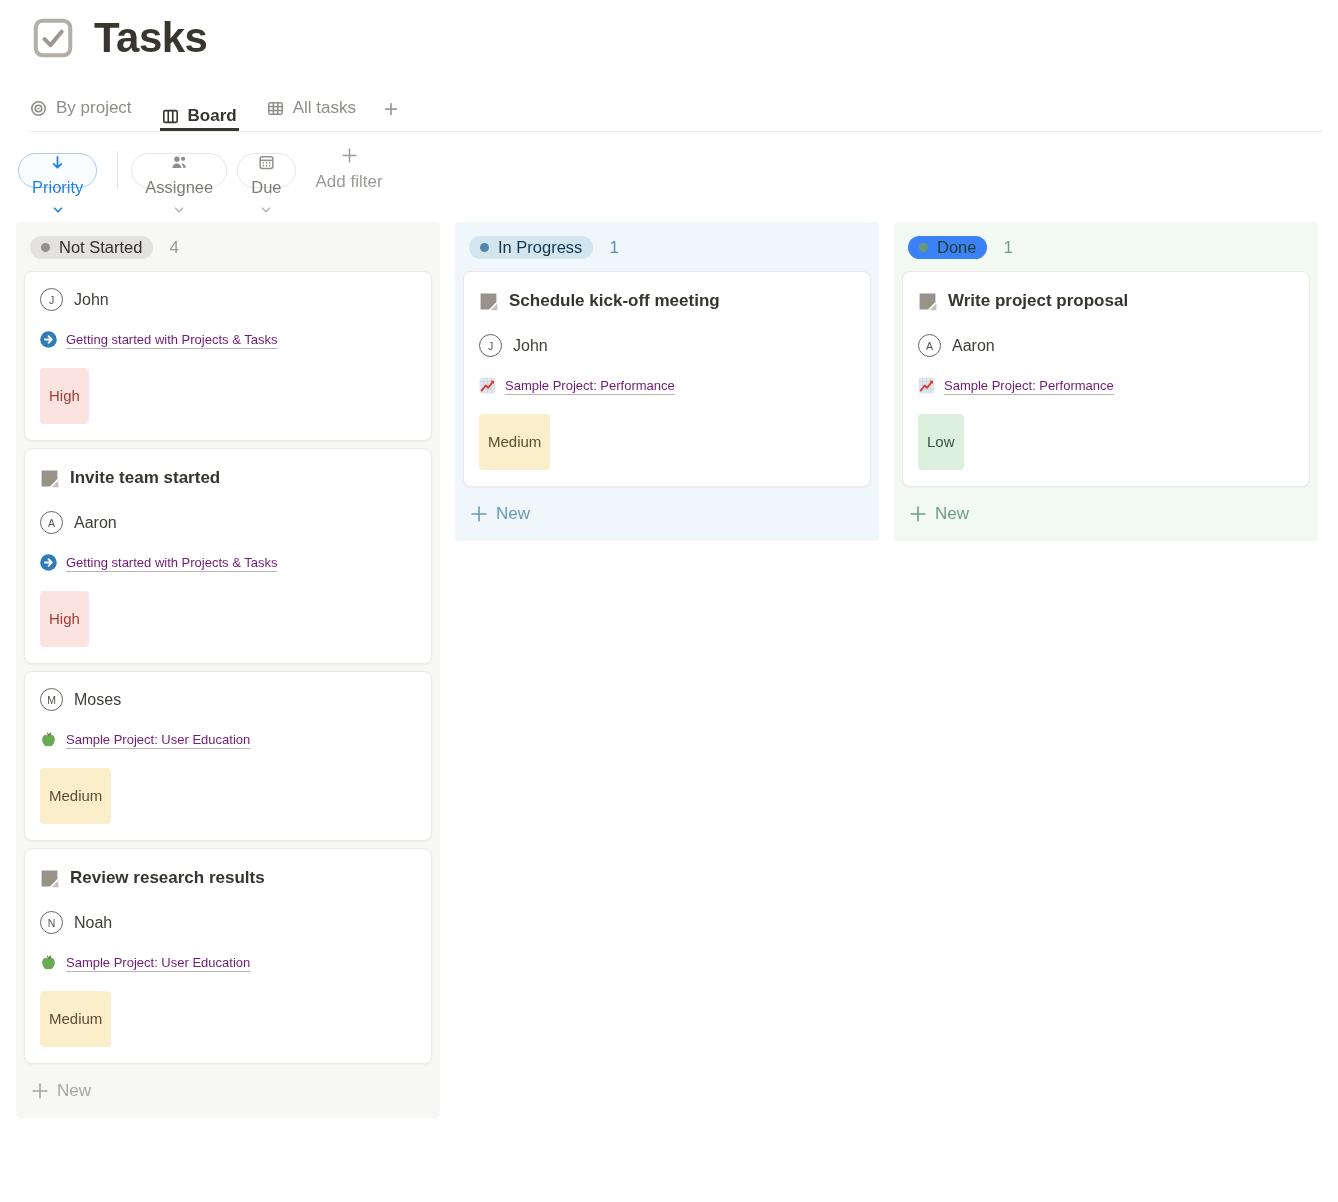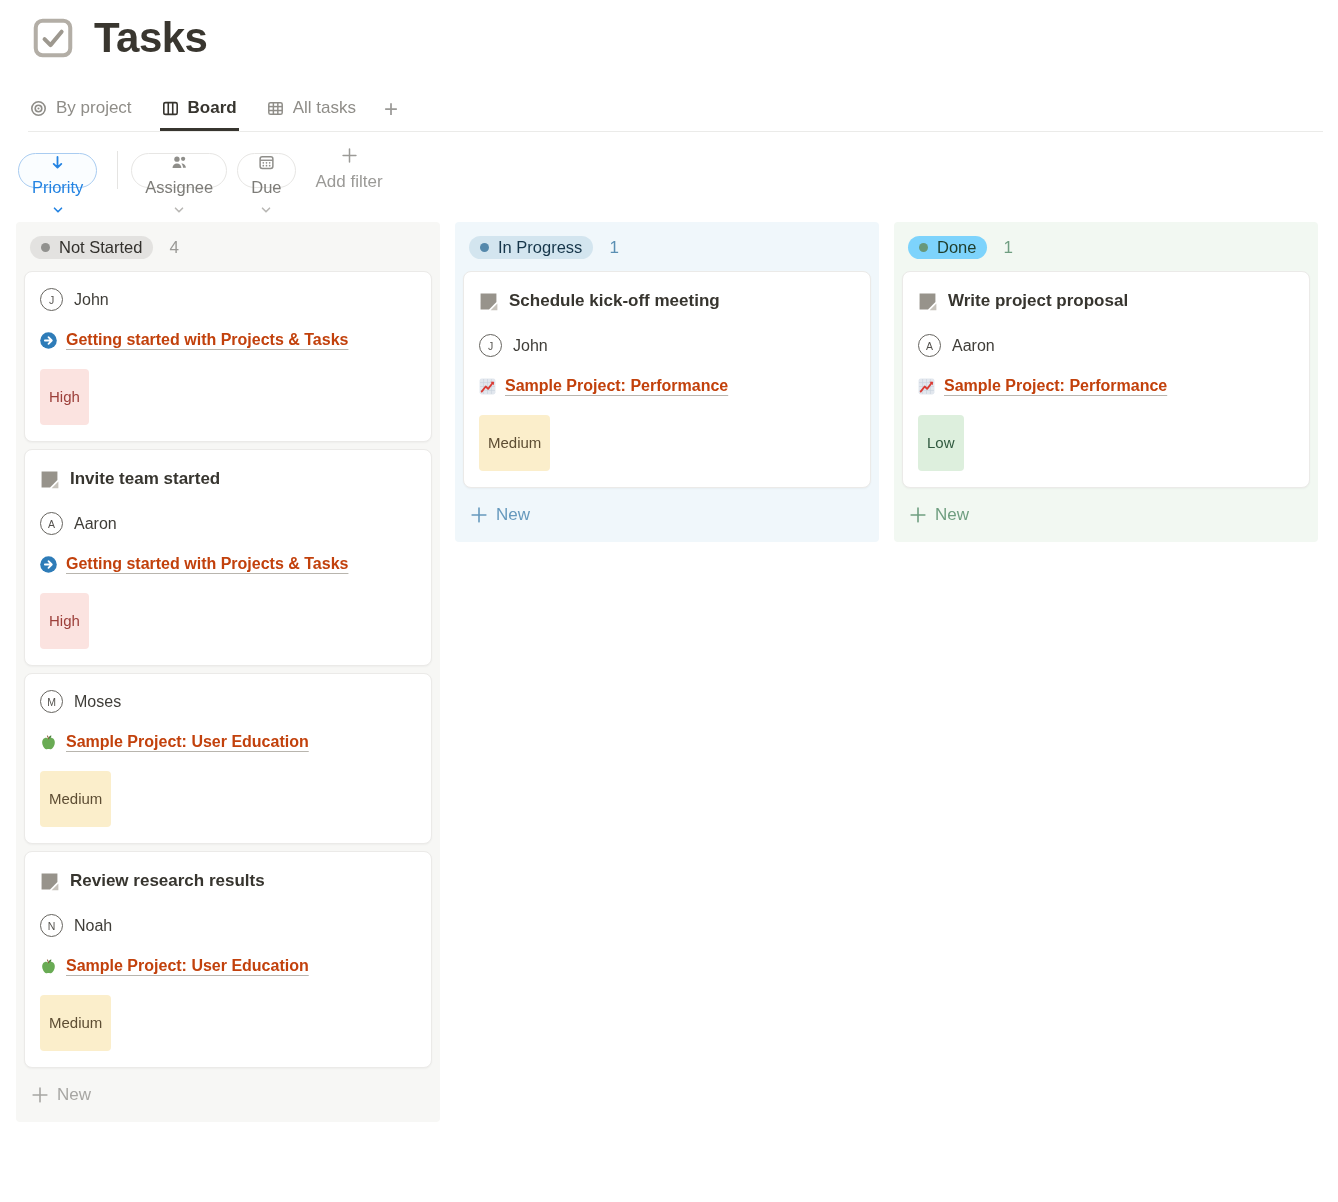--- a/index.html
+++ b/index.html
@@ -8,21 +8,21 @@
 
   .title-row { display:flex; align-items:center; gap:18px; padding:14px 0 0 30px; }
   .title-icon { width:46px; height:46px; display:inline-block; }
   h1.page-title { font-size:42px; font-weight:700; color:#39362f; letter-spacing:-0.5px; }
 
   .tabs-row { display:flex; align-items:flex-end; gap:26px; margin:32px 0 0 28px;
     border-bottom:1px solid #ebebe9; padding-right:20px; width:1295px; }
   .tab { display:flex; align-items:center; gap:9px; font-size:17px; color:#8f8d88;
     padding:4px 2px 13px 2px; cursor:pointer; }
   .tab .t-icon { width:17px; height:17px; display:inline-block; color:#8f8d88; }
-  .tab.active { color:#37352f; font-weight:600; border-bottom:3px solid #37352f; padding-bottom:10px; }
+  .tab.active { color:#37352f; font-weight:600; border-bottom:3px solid #37352f; padding-bottom:2px; }
   .tab.active .t-icon { color:#37352f; }
   .tab-plus { font-size:24px; color:#9b9a97; padding:0 4px 10px 0; cursor:pointer; line-height:1; }
 
   .filter-row { display:flex; align-items:center; margin:16px 0 0 18px; }
   .fpill { display:flex; align-items:center; gap:7px; height:35px; padding:0 13px;
     border-radius:18px; border:1px solid #e7e6e4; background:#fff; color:#7d7c78;
     font-size:16.5px; cursor:pointer;flex-direction:column; }
   .fpill .f-icon { width:17px; height:17px; color:#8f8e8a; }
   .fpill .chev { width:12px; height:12px; color:#b9b8b5; }
   .fpill.active { color:#2383e2; border-color:#a9ccf1; background:#fafdff; }
@@ -42,38 +42,38 @@
   .column-header { display:flex; align-items:center; gap:16px; padding:6px 6px 12px 6px; }
   .status-pill { display:inline-flex; align-items:center; gap:9px; height:23px;
     padding:0 11px; border-radius:15px; font-size:16.5px; font-weight:500; cursor:pointer; }
   .dot { width:9px; height:9px; border-radius:50%; }
   .theme-gray  .status-pill { background:#e3e2e0; color:#32302c; }
   .theme-gray  .dot { background:#91918e; }
   .theme-gray  .count { color:#9b9a97; }
   .theme-blue  .status-pill { background:#d3e5ef; color:#16364a; }
   .theme-blue  .dot { background:#5488ab; }
   .theme-blue  .count { color:#5a8fb3; }
-  .theme-green .status-pill { background:#7dd3fc; color:#1f3d2b; }
+  .theme-green .status-pill { background:#3b82f6; color:#1f3d2b; }
   .theme-green .dot { background:#68987a; }
   .theme-green .count { color:#6f9e81; }
   .count { font-size:17px; }
 
   .card { background:#fff; border:1px solid #ebeae8; border-radius:8px;
     box-shadow:0 1px 2px rgba(15,15,15,0.04); padding:16px 15px;
     margin-bottom:7px; display:flex; flex-direction:column; gap:20px; cursor:pointer; }
   .card-title-row { display:flex; align-items:center; gap:11px; }
   .icon16 { width:17px; height:17px; flex:0 0 auto; display:inline-block; }
   .icon18 { width:19px; height:19px; flex:0 0 auto; display:inline-block; }
   .card-title { font-size:17px; font-weight:600; color:#37352f; line-height:26px; }
   .assignee-row { display:flex; align-items:center; gap:11px; }
   .avatar { width:23px; height:23px; border-radius:50%; border:1px solid #66645f;
     color:#54524e; font-size:10.5px; display:flex; align-items:center; justify-content:center; }
   .assignee-name { font-size:16px; color:#3f3d38; }
   .project-row { display:flex; align-items:center; gap:9px; }
-  .project-link { font-size:16px; font-weight:700; color:#c2410c; cursor:pointer;
+  .project-link { font-size:13px; font-weight:400; color:#701a75; cursor:pointer;
     text-decoration:underline; text-decoration-color:#b8b5ae; text-decoration-thickness:1px;
     text-underline-offset:3.5px; }
   .tag { display:inline-block; width:fit-content; border-radius:4px; padding:18px 9px;
     font-size:15px; line-height:20px; }
   .tag-red    { background:#fbe3e0; color:#9c3f3a; }
   .tag-yellow { background:#fbeecb; color:#5d4d33; }
   .tag-green  { background:#ddefdd; color:#30593f; }
 
   .new-button { display:flex; align-items:center; gap:9px; padding:10px 8px 9px 8px;
     font-size:17px; cursor:pointer; }

